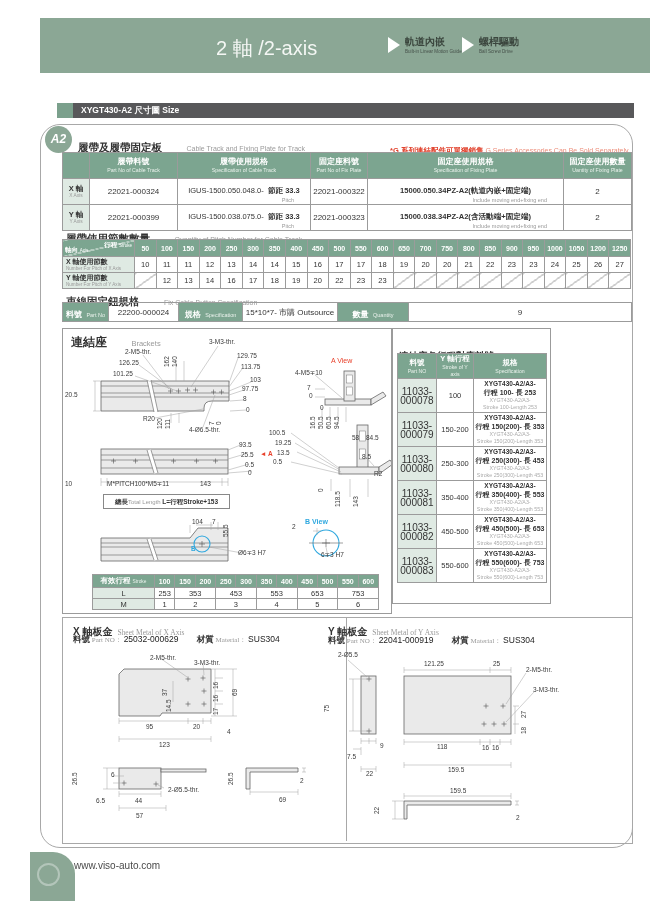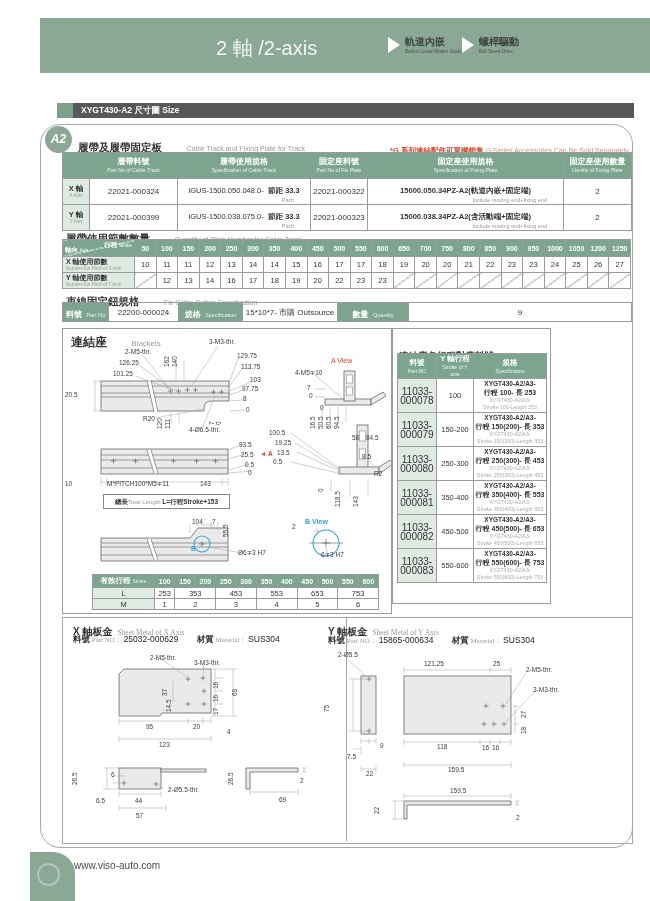--- a/index.html
+++ b/index.html
@@ -625,21 +625,21 @@
   <span class="dim" style="left:73px;top:194px;">57</span>
   <span class="dim" style="left:105px;top:168px;">2-Ø5.5-thr.</span>
   <span class="dim rot" style="left:172px;top:159px;">26.5</span>
   <span class="dim" style="left:216px;top:178px;">69</span>
   <span class="dim" style="left:237px;top:159px;">2</span>
 
   <div class="abs" style="left:265px;top:3px;">
     <span class="sm-title-zh">Y 軸板金</span><span class="sm-title-en">Sheet Metal of Y Axis</span>
   </div>
   <div class="abs sm-info" style="left:265px;top:17px;">
-    <span class="sm-lab">料號</span><span class="sm-en"> Part NO： </span><span class="sm-val">15865-000634</span>
+    <span class="sm-lab">料號</span><span class="sm-en"> Part NO： </span><span class="sm-val">22041-000919</span>
     <span class="sm-lab" style="margin-left:16px;">材質</span><span class="sm-en"> Material： </span><span class="sm-val">SUS304</span>
   </div>
 
   <span class="dim" style="left:275px;top:33px;">2-Ø5.5</span>
   <span class="dim rot" style="left:268px;top:86px;">75</span>
   <span class="dim" style="left:361px;top:42px;">121.25</span>
   <span class="dim" style="left:430px;top:42px;">25</span>
   <span class="dim" style="left:463px;top:48px;">2-M5-thr.</span>
   <span class="dim" style="left:470px;top:68px;">3-M3-thr.</span>
   <span class="dim rot" style="left:465px;top:92px;">27</span>

